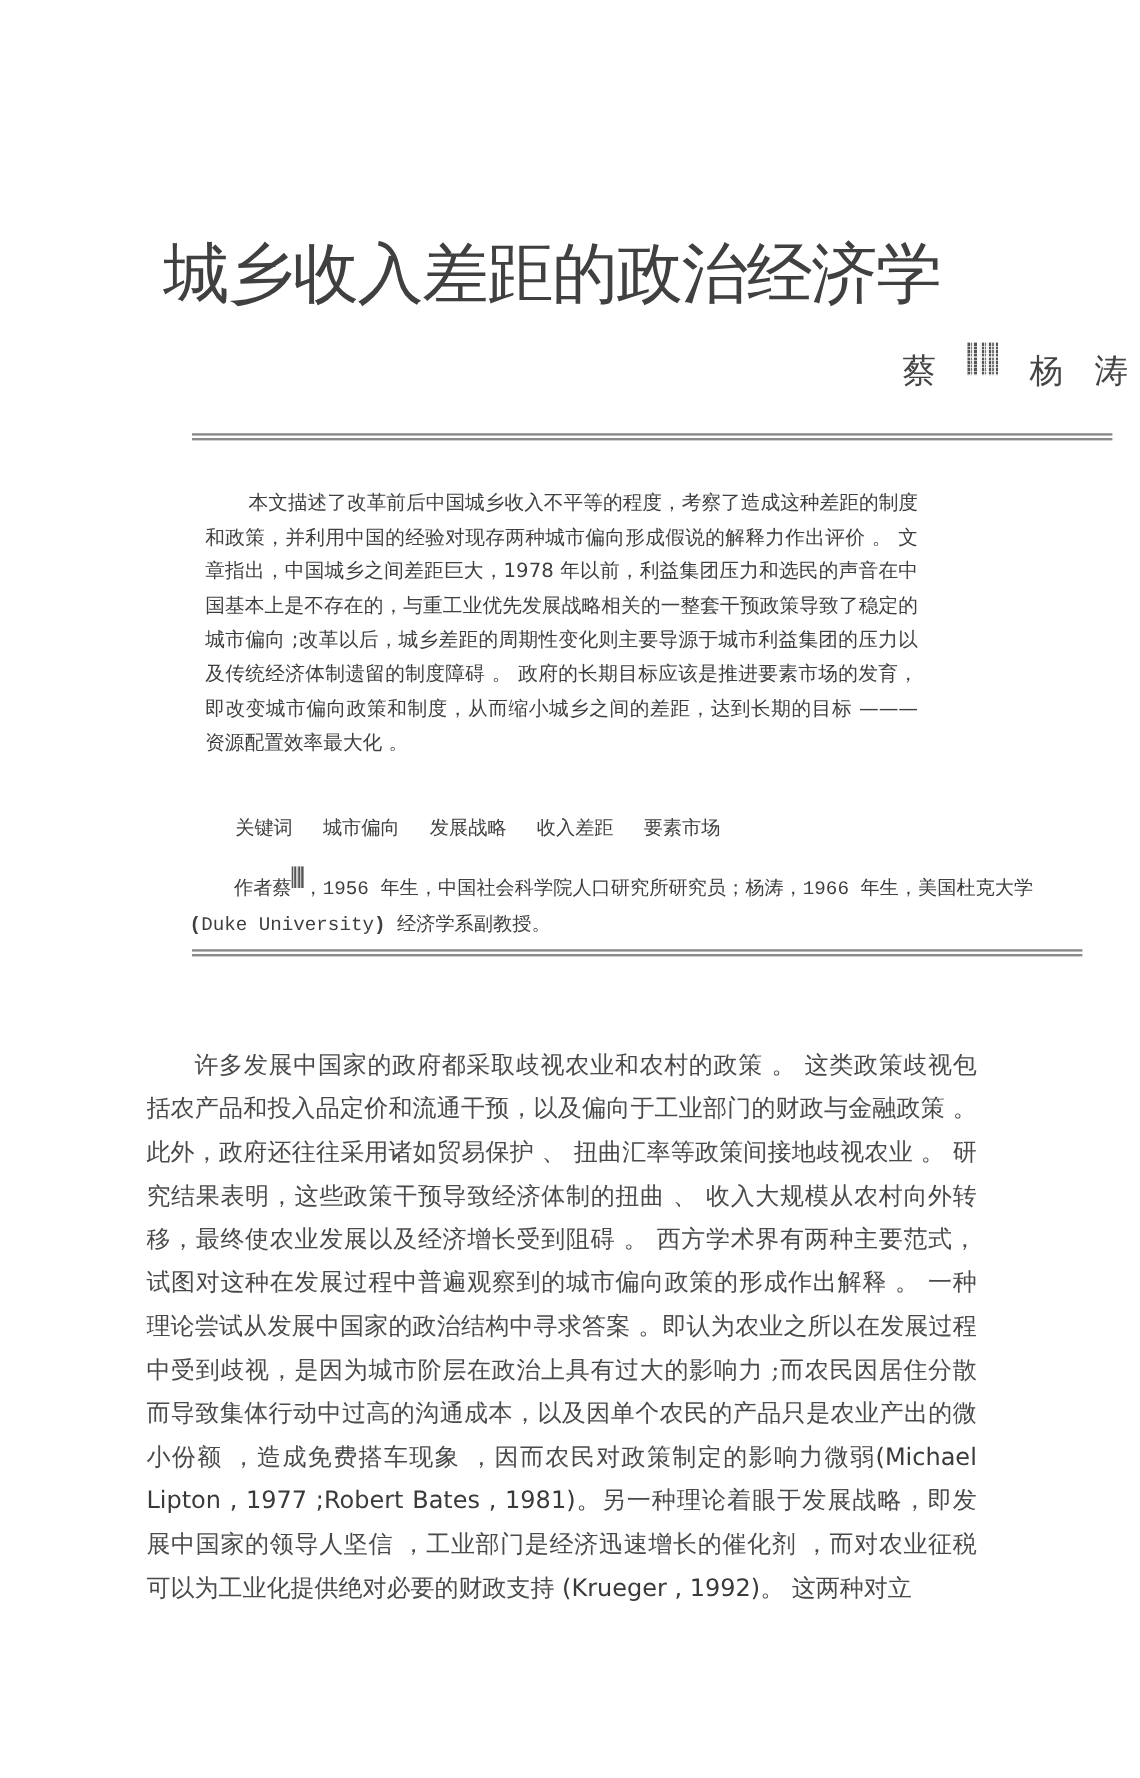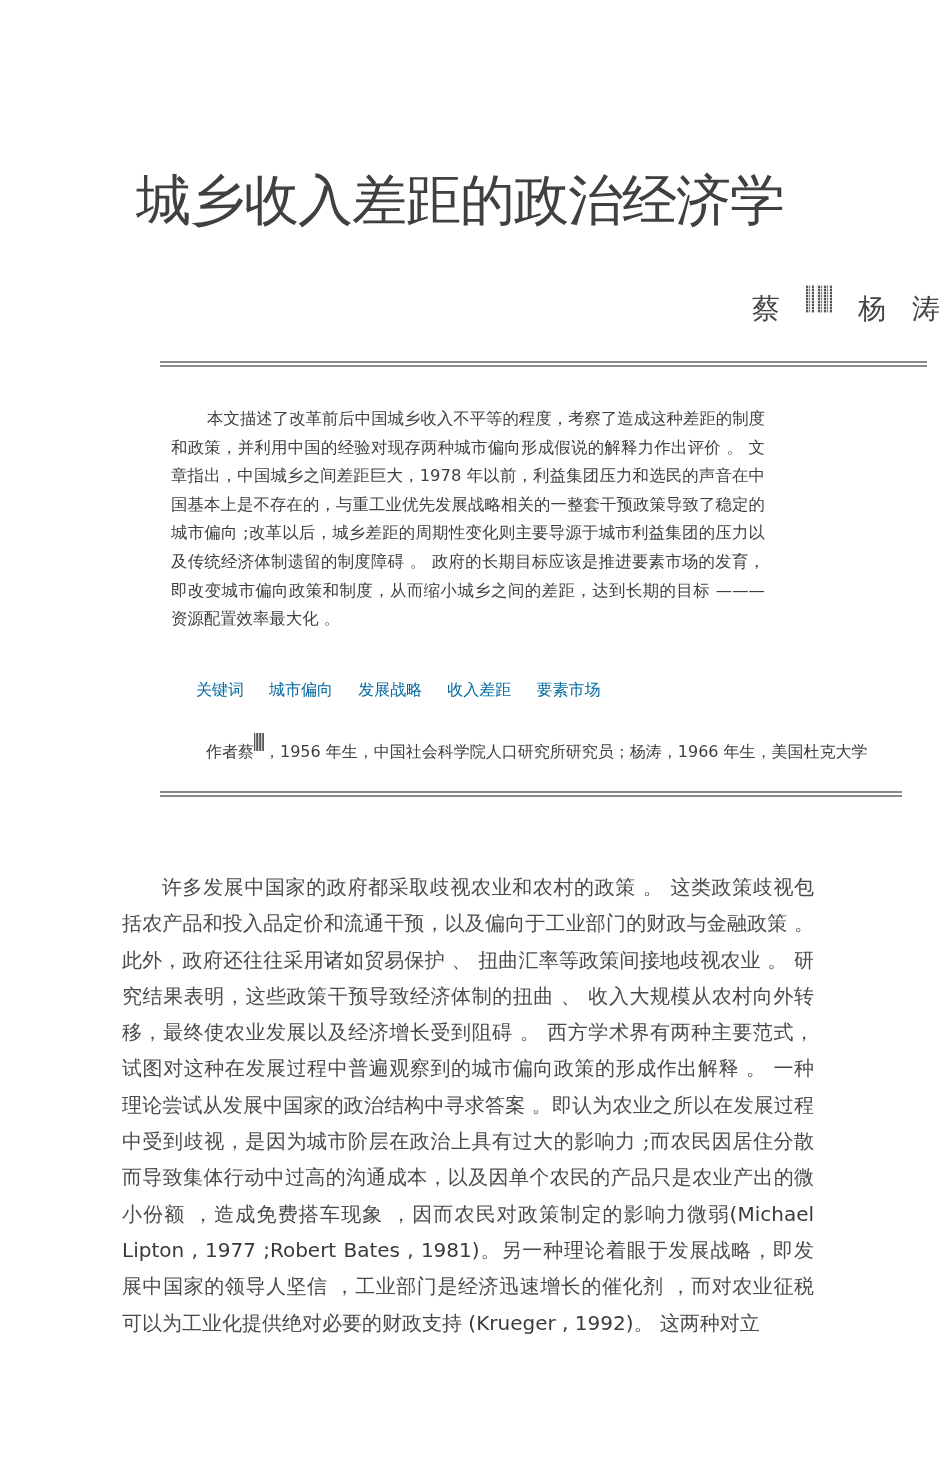--- a/index.html
+++ b/index.html
@@ -2,21 +2,21 @@
 <html><head>
   <meta charset="utf-8">
   <style>
     html, body { margin: 0; padding: 0; background: #ffffff; }
     body {
       width: 950px; height: 1482px; position: relative; overflow: hidden;
       font-family: "DejaVu Sans", "Liberation Sans", sans-serif;
       color: #3c3c3c;
     }
     .title {
-      position: absolute; left: 136px; top: 136px;
+      position: absolute; left: 136px; top: 164px;
       font-size: 55px; letter-spacing: -1px; color: #404040;
       font-family: "DejaVu Sans", sans-serif; font-weight: normal;
       white-space: nowrap; line-height: 1;
     }
     .authors {
       position: absolute; top: 290px; right: 10px;
       font-size: 28px; color: #454545; white-space: nowrap;
       display: flex; align-items: center;
     }
     .authors .name-char { display: inline-block; }
@@ -45,28 +45,28 @@
     .rule-bottom { top: 791px; width: 742px; }
 
     .abstract {
       position: absolute; left: 158px; top: 392px; width: 620px;
       font-size: 16.4px; line-height: 28.6px; color: #3f3f3f;
       text-align: justify; text-justify: inter-ideograph;
     }
     .abstract p { margin: 13px; text-indent: 2.2em; }
     .keywords {
       position: absolute; left: 196px; top: 680px;
-      font-size: 16px; color: #0369a1; white-space: nowrap;
+      font-size: 16px; color: #404040; white-space: nowrap;
     }
     .keywords span { margin-right: 20px; }
     .author-note {
       position: absolute; left: 158px; top: 726px; width: 750px;
       font-size: 16px; line-height: 30px; color: #3f3f3f;
     }
-    .author-note p { margin: 11px; text-indent: 37px; }
+    .author-note p { margin: 0; text-indent: 37px; font-family: Liberation Mono, monospace; }
     .author-note .line2 { text-indent: 0; }
     .paren-glyph { font-weight: bold; }
 
     .body-text {
       position: absolute; left: 108px; top: 855px; width: 720px;
       font-family: "DejaVu Serif", "Liberation Serif", serif;
       font-size: 20px; line-height: 36.3px; color: #4a4a4a;
       text-align: justify; text-justify: inter-ideograph;
     }
     .body-text p { margin: 14px; text-indent: 2em; }
@@ -98,19 +98,22 @@
   <span>城市偏向</span>
   <span>发展战略</span>
   <span>收入差距</span>
   <span>要素市场</span>
 </div>
 
 <div class="author-note">
   <p>
     <span>作者蔡</span><span class="glitch-small"></span><span>，1956 年生，中国社会科学院人口研究所研究员；杨涛，1966 年生，美国杜克大学</span>
   </p>
+  <p class="line2">
+    <span class="paren-glyph">(</span><span>Duke University</span><span class="paren-glyph">)</span><span> 经济学系副教授。</span>
+  </p>
 </div>
 
 <div class="rule rule-bottom"></div>
 
 <div class="body-text">
   <p><span>许多发展中国家的政府都采取歧视农业和农村的政策 。 这类政策歧视包括农产品和投入品定价和流通干预，以及偏向于工业部门的财政与金融政策 。 此外，政府还往往采用诸如贸易保护 、 扭曲汇率等政策间接地歧视农业 。 研究结果表明，这些政策干预导致经济体制的扭曲 、 收入大规模从农村向外转移，最终使农业发展以及经济增长受到阻碍 。 西方学术界有两种主要范式，试图对这种在发展过程中普遍观察到的城市偏向政策的形成作出解释 。 一种理论尝试从发展中国家的政治结构中寻求答案 。即认为农业之所以在发展过程中受到歧视，是因为城市阶层在政治上具有过大的影响力 ;而农民因居住分散而导致集体行动中过高的沟通成本，以及因单个农民的产品只是农业产出的微小份额 ，造成免费搭车现象 ，因而农民对政策制定的影响力微弱</span><span class="cite">(Michael Lipton , 1977 ;Robert Bates , 1981)</span><span>。另一种理论着眼于发展战略，即发展中国家的领导人坚信 ，工业部门是经济迅速增长的催化剂 ，而对农业征税可以为工业化提供绝对必要的财政支持 </span><span class="cite">(Krueger , 1992)</span><span>。 这两种对立</span></p>
 </div>
 
 </body></html>

